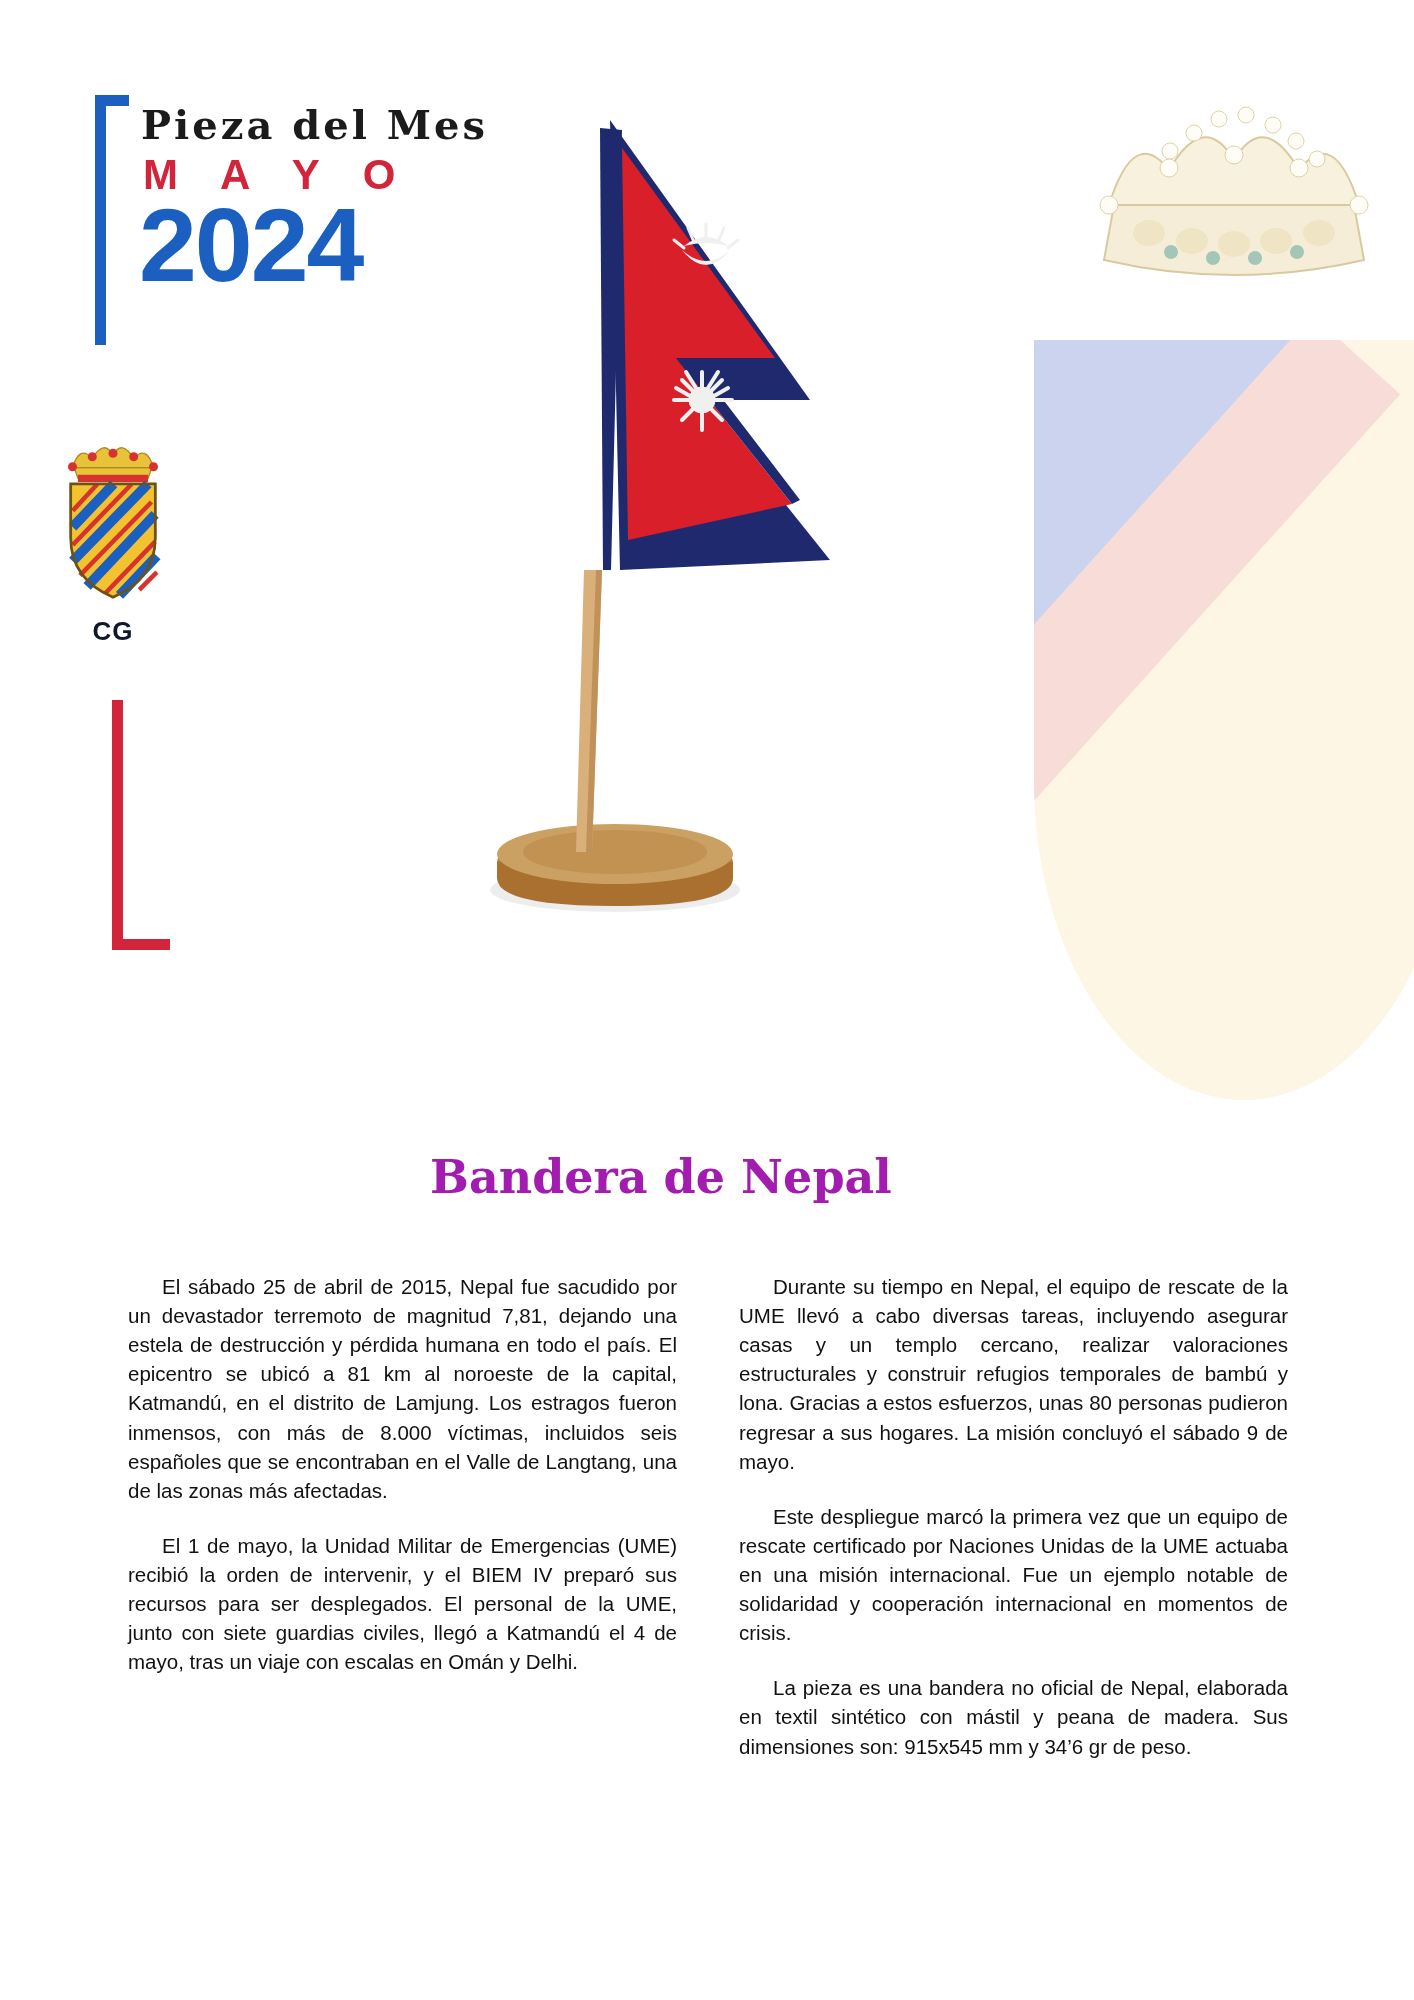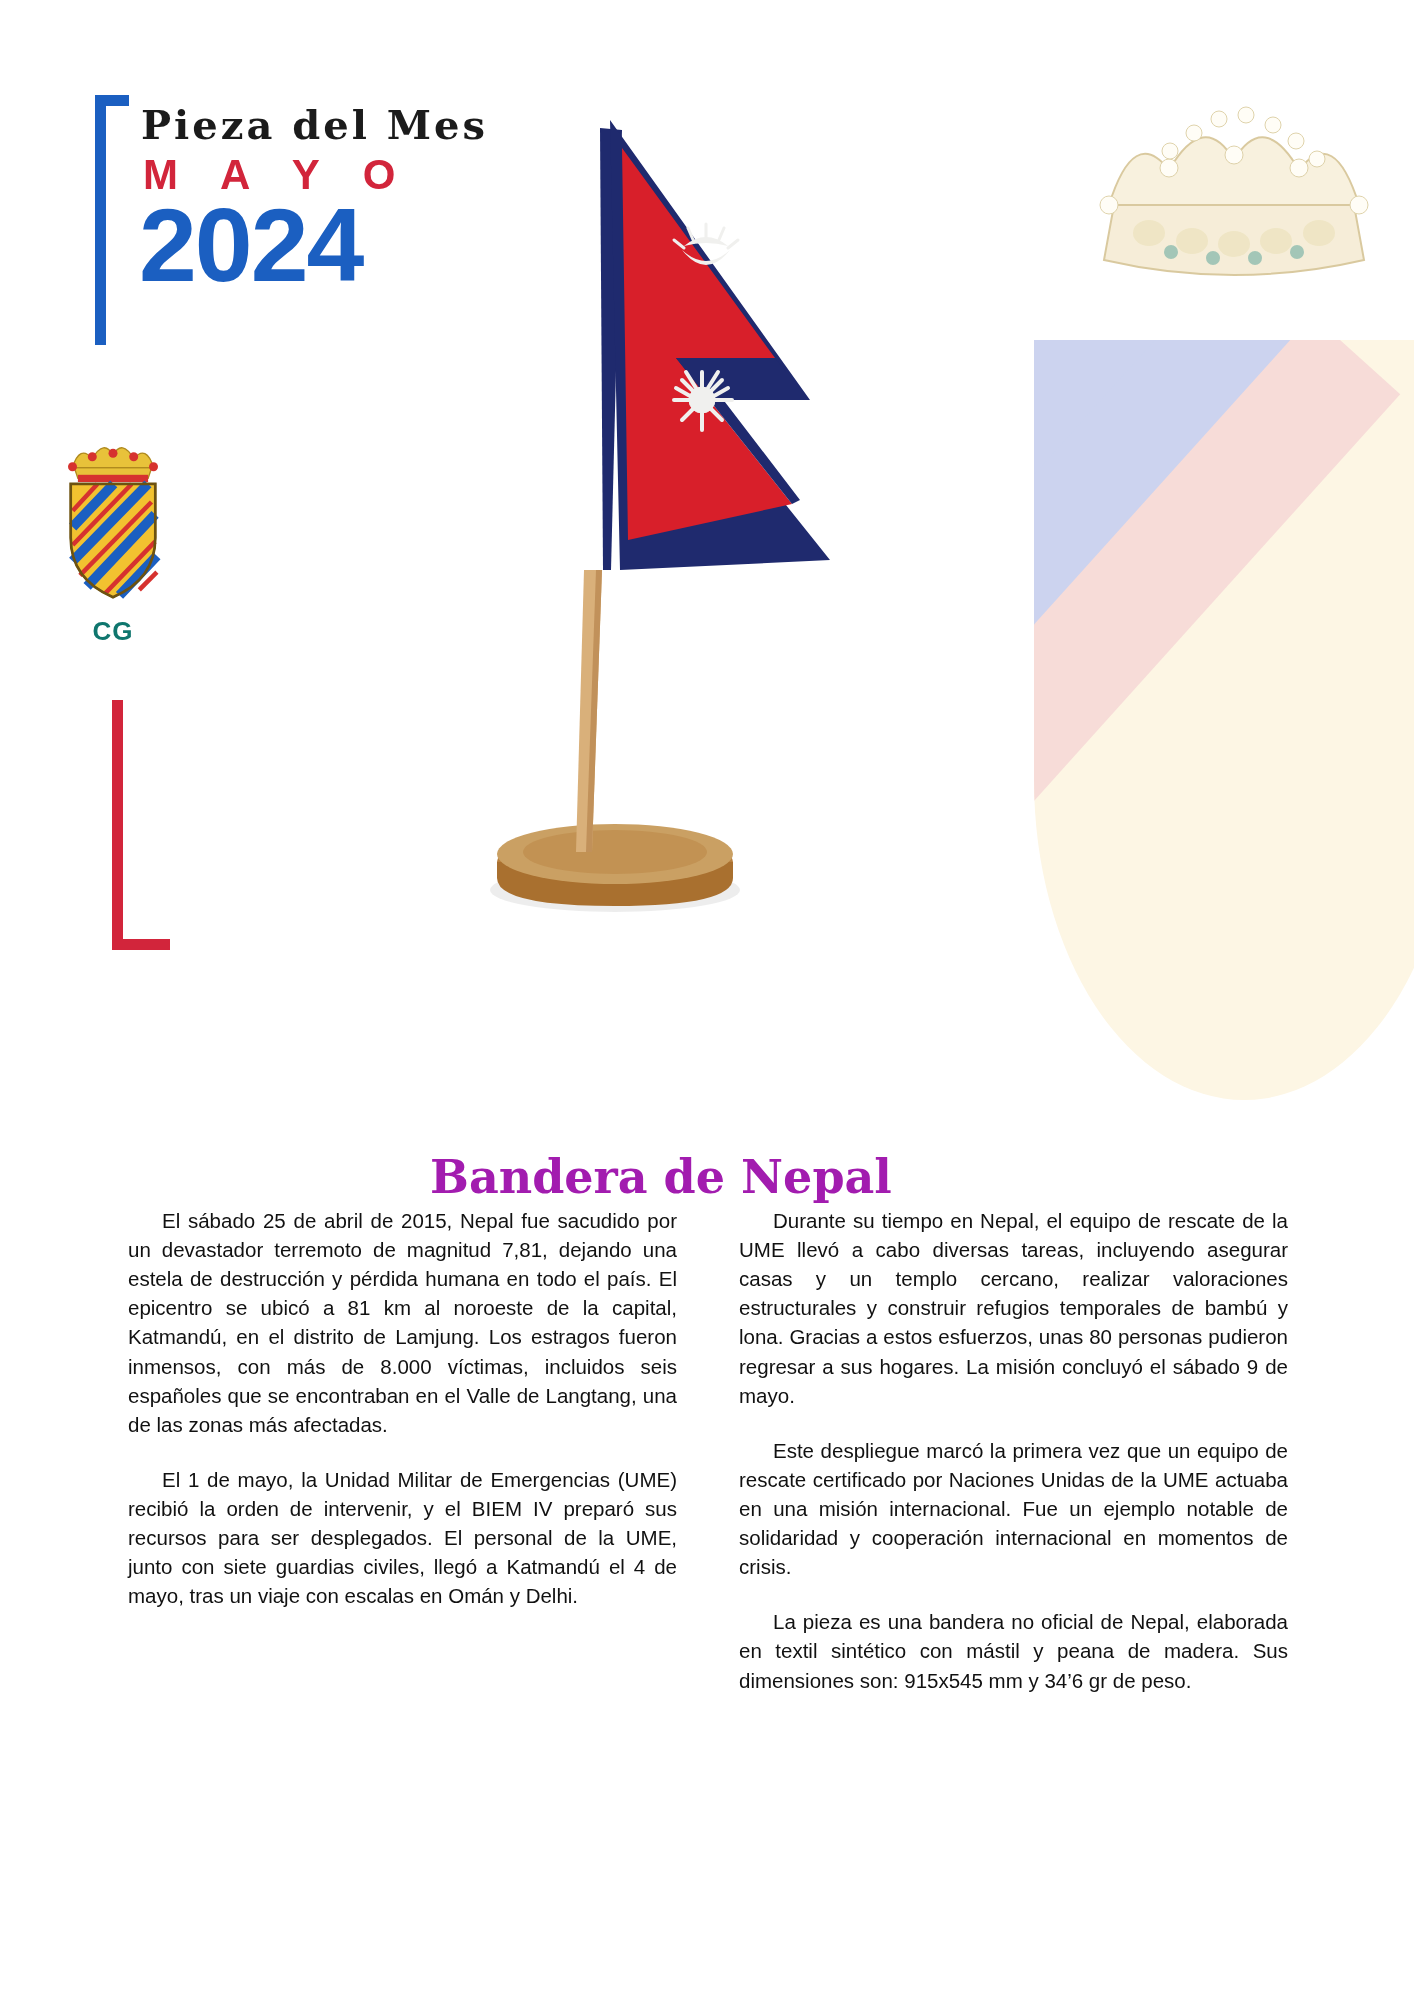--- a/index.html
+++ b/index.html
@@ -114,21 +114,21 @@
     position: absolute;
     left: 48px;
     top: 428px;
     width: 130px;
     text-align: center;
   }
   .cg-label {
     font-family: "Liberation Sans", sans-serif;
     font-weight: bold;
     font-size: 26px;
-    color: #0f766e;
+    color: #0f172a;
     letter-spacing: 1px;
     margin-top: 4px;
   }
 
   .red-bracket {
     position: absolute;
     left: 112px;
     top: 700px;
     width: 58px;
     height: 250px;
@@ -156,21 +156,21 @@
     font-family: "DejaVu Serif", serif;
     font-weight: bold;
     font-size: 46px;
     color: #a21caf;
   }
 
   
   .columns {
     position: absolute;
     left: 128px;
-    top: 1206px;
+    top: 1272px;
     width: 1160px;
     display: flex;
     gap: 62px;
   }
   .col {
     width: 558px;
   }
   .col p {
     margin: 0 0 26px 0;
     font-family: "Liberation Sans", sans-serif;

